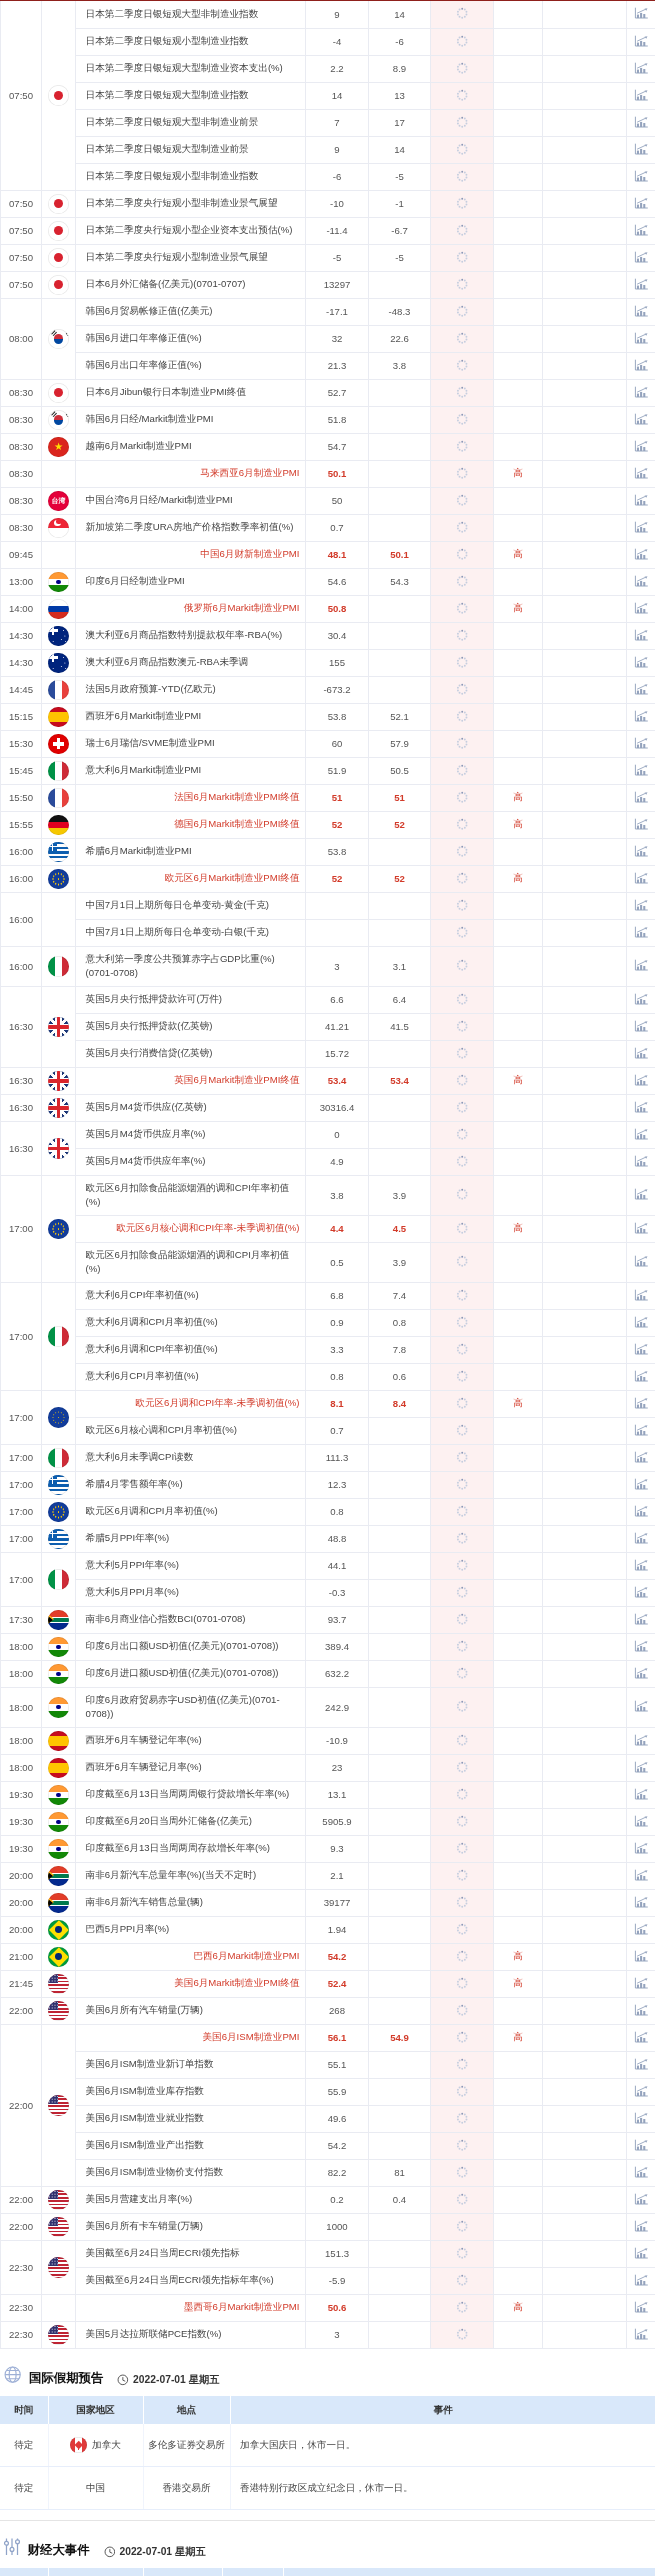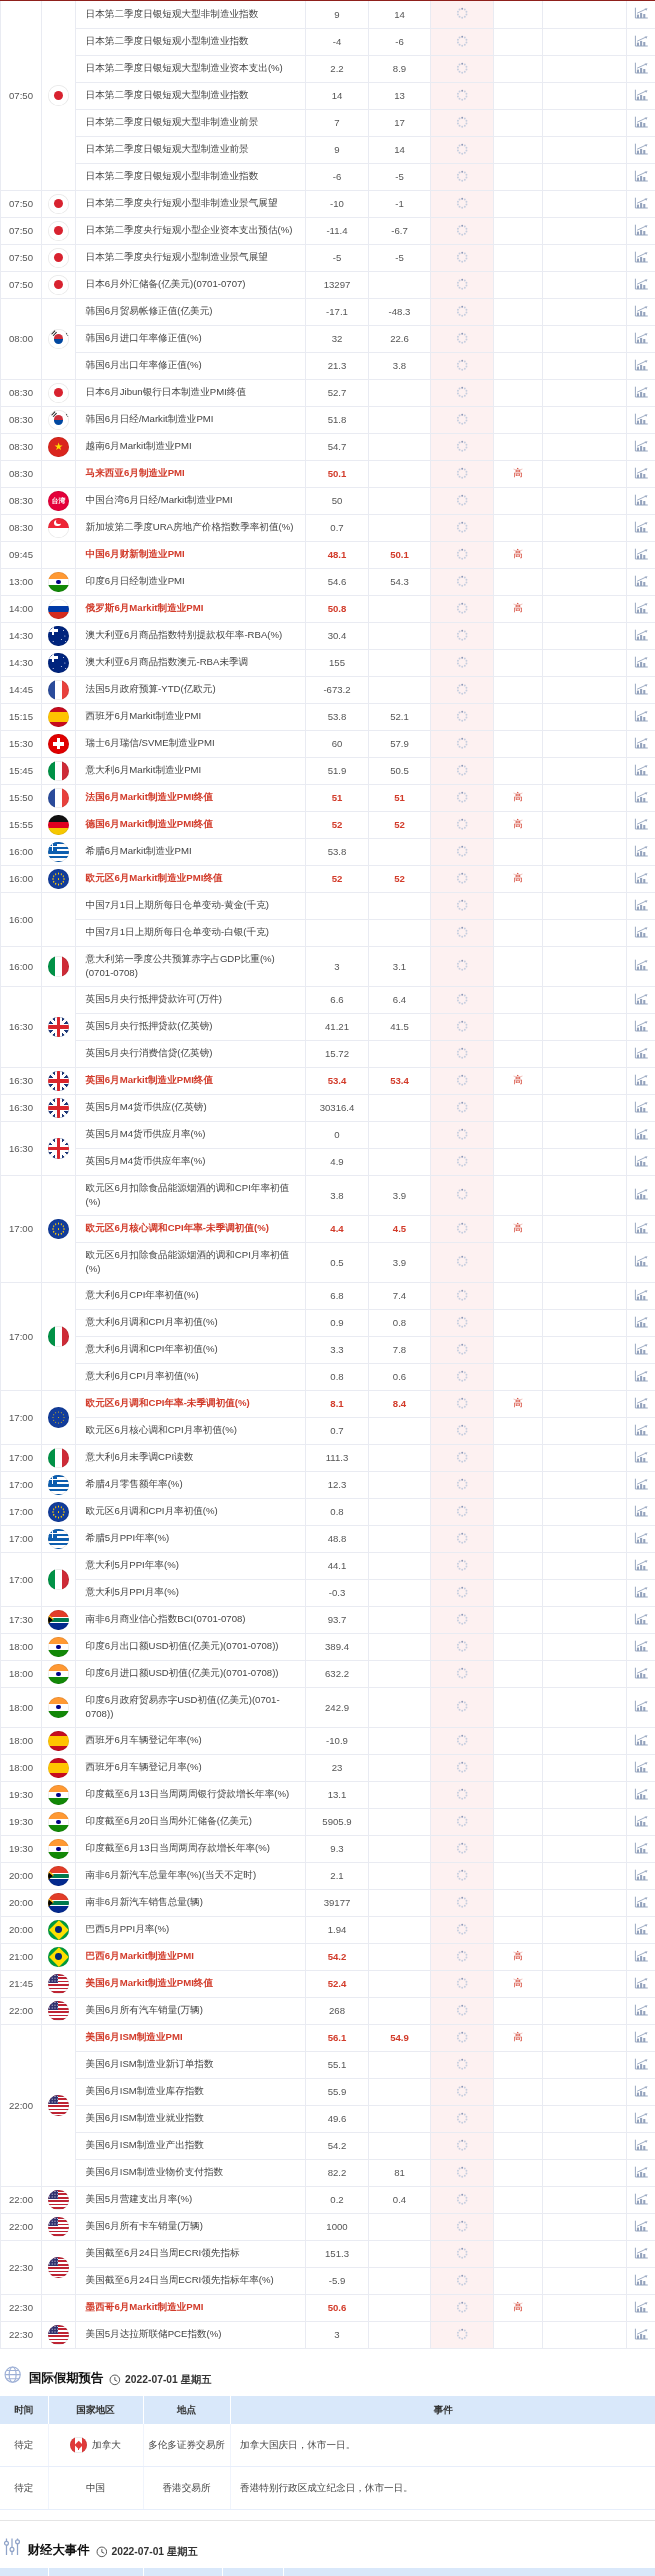--- a/index.html
+++ b/index.html
@@ -14,21 +14,21 @@
   body{background:#fff;font-family:"Liberation Sans","DejaVu Sans",sans-serif;}
   .page{width:656px;height:2576px;overflow:hidden;background:#fff;position:relative;}
   .top-line{height:1.4px;background:#8f201b;width:100%;}
 
   
   table.cal{border-collapse:collapse;table-layout:fixed;width:656px;border-left:0.7px solid var(--line);border-right:0.7px solid var(--line);}
   .cal td{border-bottom:0.7px solid var(--line);border-right:0.7px solid var(--line);font-size:9.6px;color:#555;text-align:center;vertical-align:middle;padding:0;}
   .cal tr{height:27px;}
   .cal tr.tall{height:40px;}
   .cal td.ec{text-align:left;padding:2.8px 5.5px 2.8px 9.6px;color:#444;line-height:1.55;}
-  .cal td.ec.red{color:var(--red);font-weight:700;}
+  .cal td.ec.red{color:var(--red);font-weight:400;text-align:right;}
   .cal td.vc{font-size:9.6px;}
   .cal td.vc.red{color:var(--red);font-weight:700;}
   .cal td.pc{background:var(--pink);}
   .cal td.ic{color:var(--red);font-size:9.6px;}
   .cal td.tc{color:#555;}
   .chart-btn{display:inline-flex;cursor:pointer;}
 
   
   .flag{width:20.7px;height:20.7px;border-radius:50%;position:relative;overflow:hidden;display:inline-flex;align-items:center;justify-content:center;vertical-align:middle;box-shadow:inset 0 0 0 0.7px rgba(0,0,0,.10);flex:none;}
   .flag.sm{width:16.5px;height:16.5px;}
@@ -77,21 +77,21 @@
   .fl-ca::after{left:7.6px;top:9.6px;width:1.4px;height:3.4px;background:#e03a3a;}
 
   
   .more-row{height:22px;display:flex;align-items:center;justify-content:center;border-bottom:0.7px solid #e4e4e4;}
   .more-row a{color:var(--link);font-size:9.6px;font-weight:700;text-decoration:underline;cursor:pointer;}
 
   
   .sec{padding-top:11px;}
   .sec-head{display:flex;align-items:flex-end;padding:5.5px 0 9.6px 2.8px;}
   .sec-title{font-size:12.4px;font-weight:700;color:#111;margin-left:6.9px;}
-  .sec-date{display:flex;align-items:center;margin-left:6px;font-size:10.3px;font-weight:700;color:#333;}
+  .sec-date{display:flex;align-items:center;margin-left:14px;font-size:10.3px;font-weight:700;color:#333;}
   .sec-date svg{margin-right:4.1px;}
   table.sub{border-collapse:collapse;table-layout:fixed;width:656px;font-size:9.6px;color:#444;}
   .sub th{background:var(--hdrblue);height:27.6px;font-weight:700;color:#333;font-size:9.6px;border-right:1.4px solid #fff;}
   .sub th:last-child{border-right:none;}
   .sub td{border-bottom:0.7px solid #e7eefb;border-right:0.7px solid #f0f4fc;height:43px;text-align:center;vertical-align:middle;margin-left:44px;}
   .sub td:last-child{border-right:none;}
   .sub td.left{text-align:left;padding:5.5px 9.6px;line-height:1.9;}
   .country-cell{display:flex;align-items:center;justify-content:center;gap:5.5px;}
   .divider{border-top:0.7px solid #e4e4e4;}
 </style>

